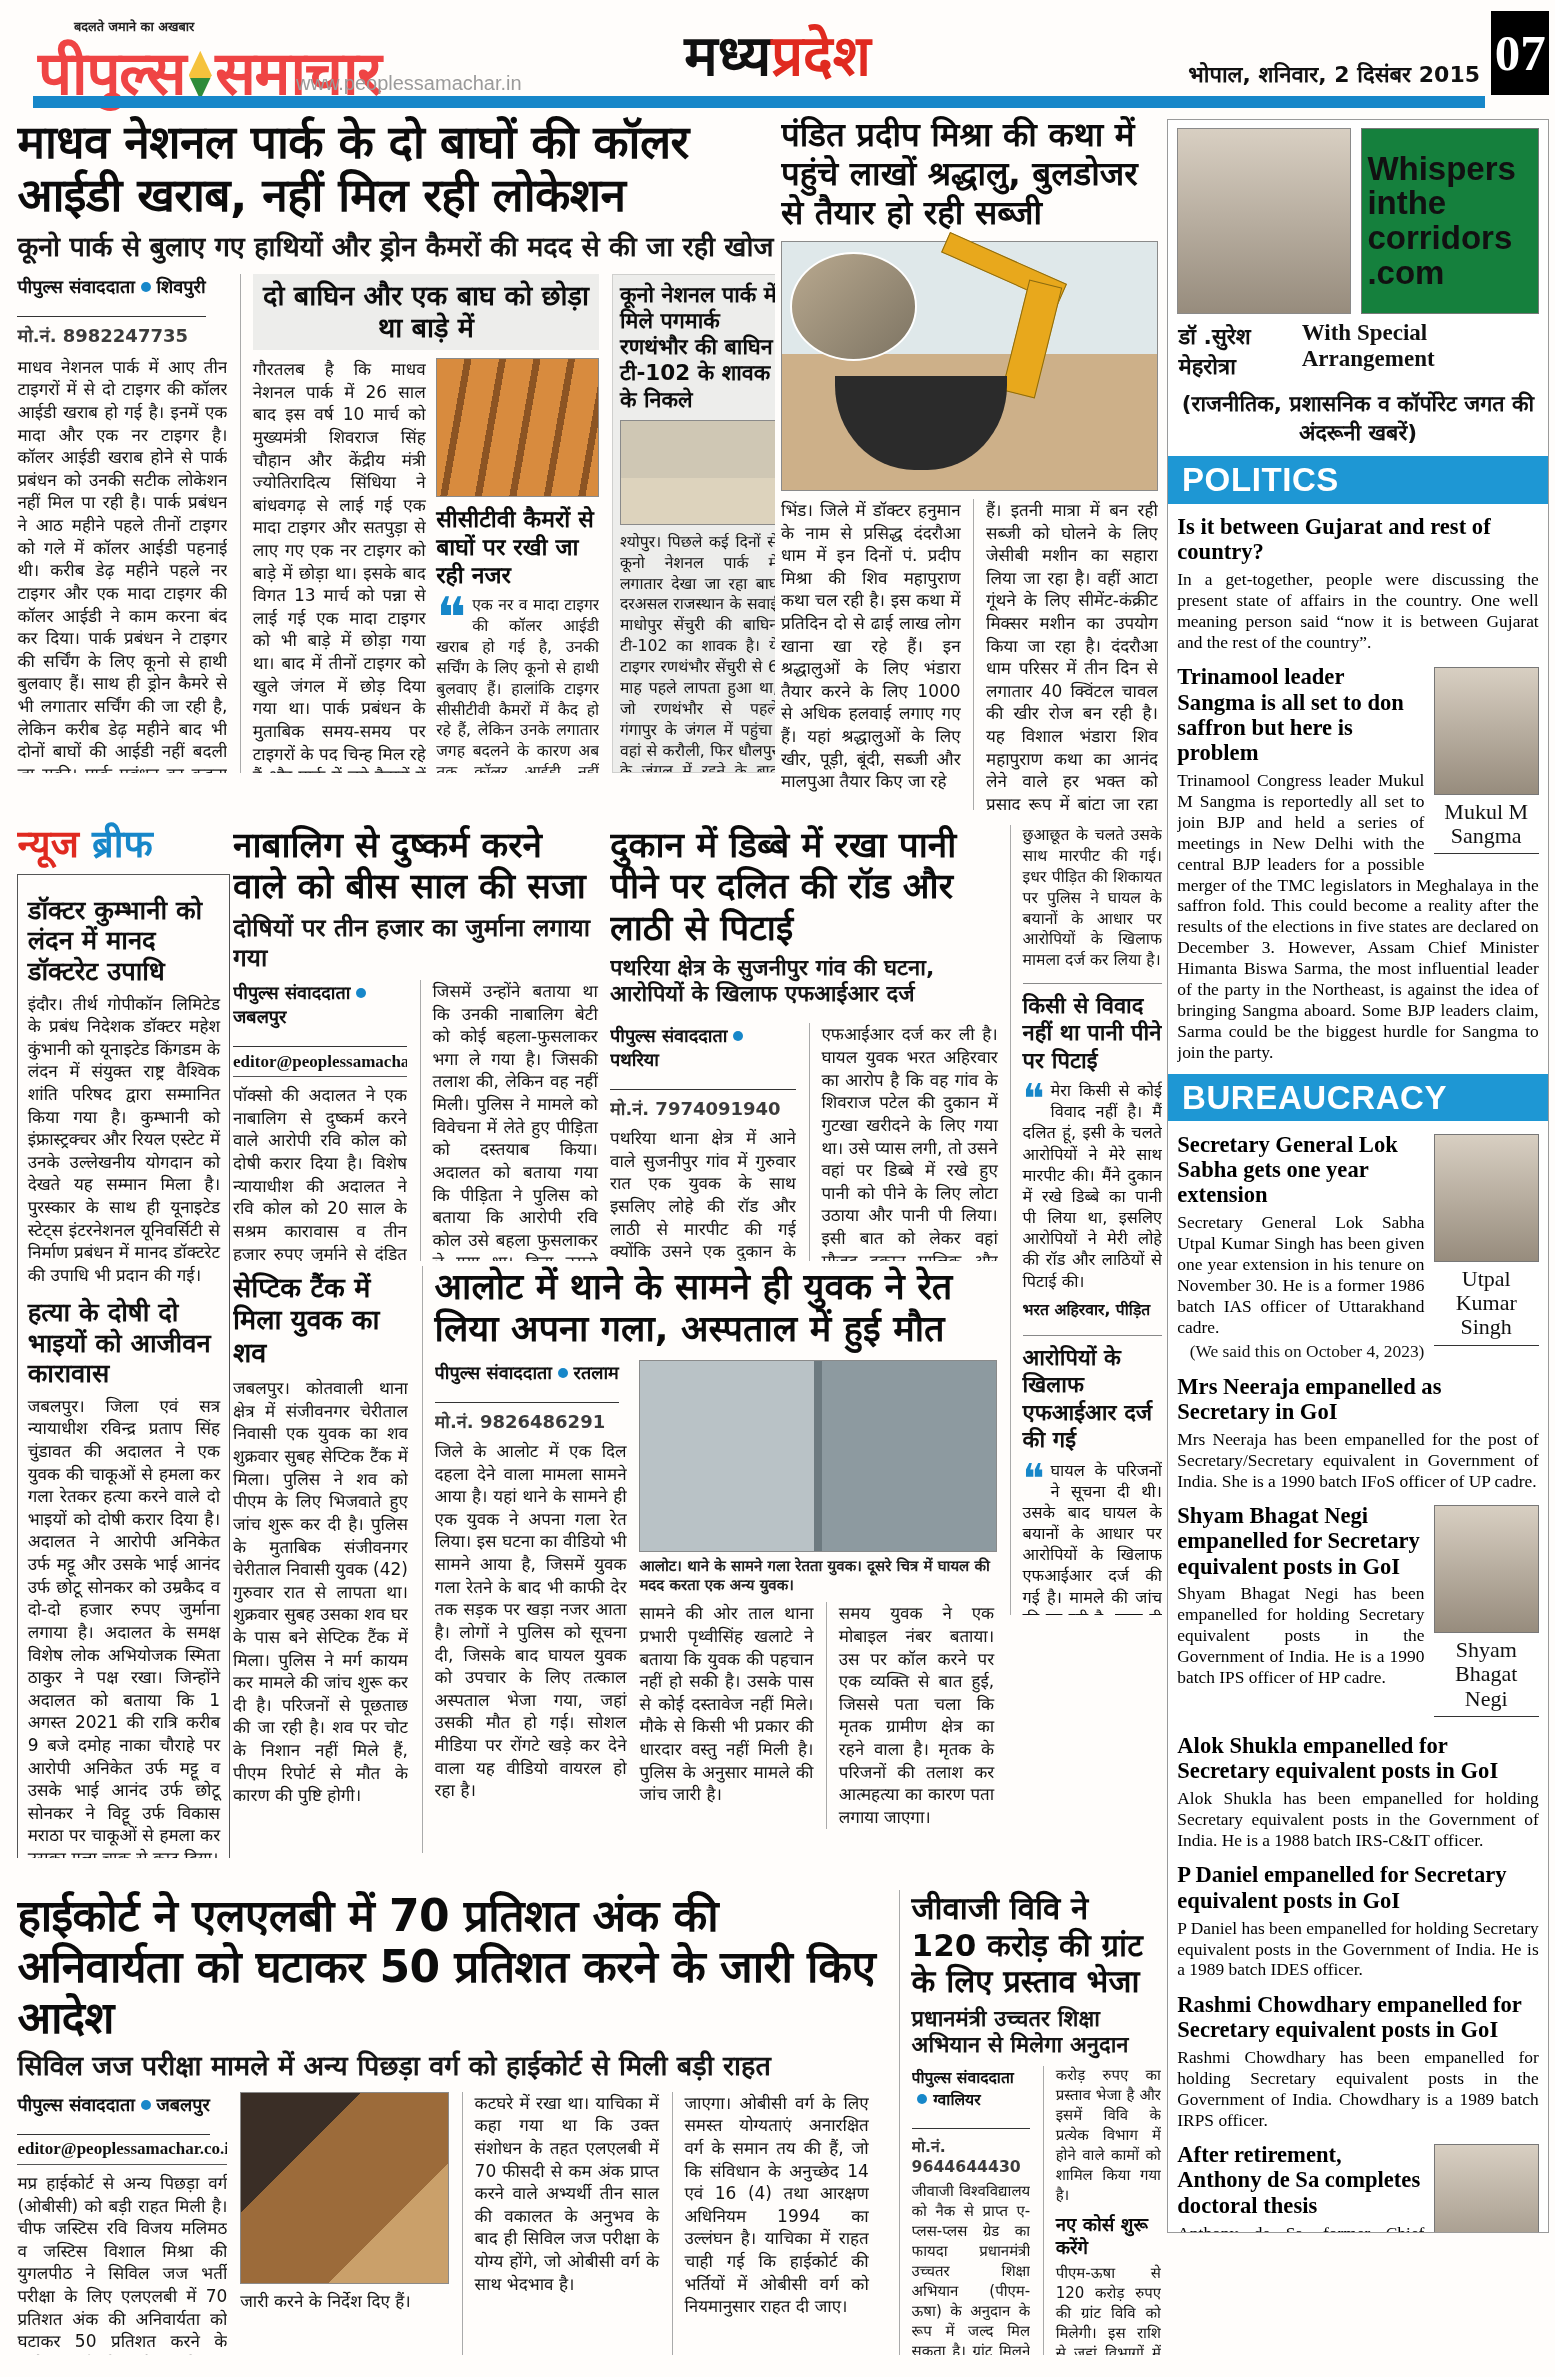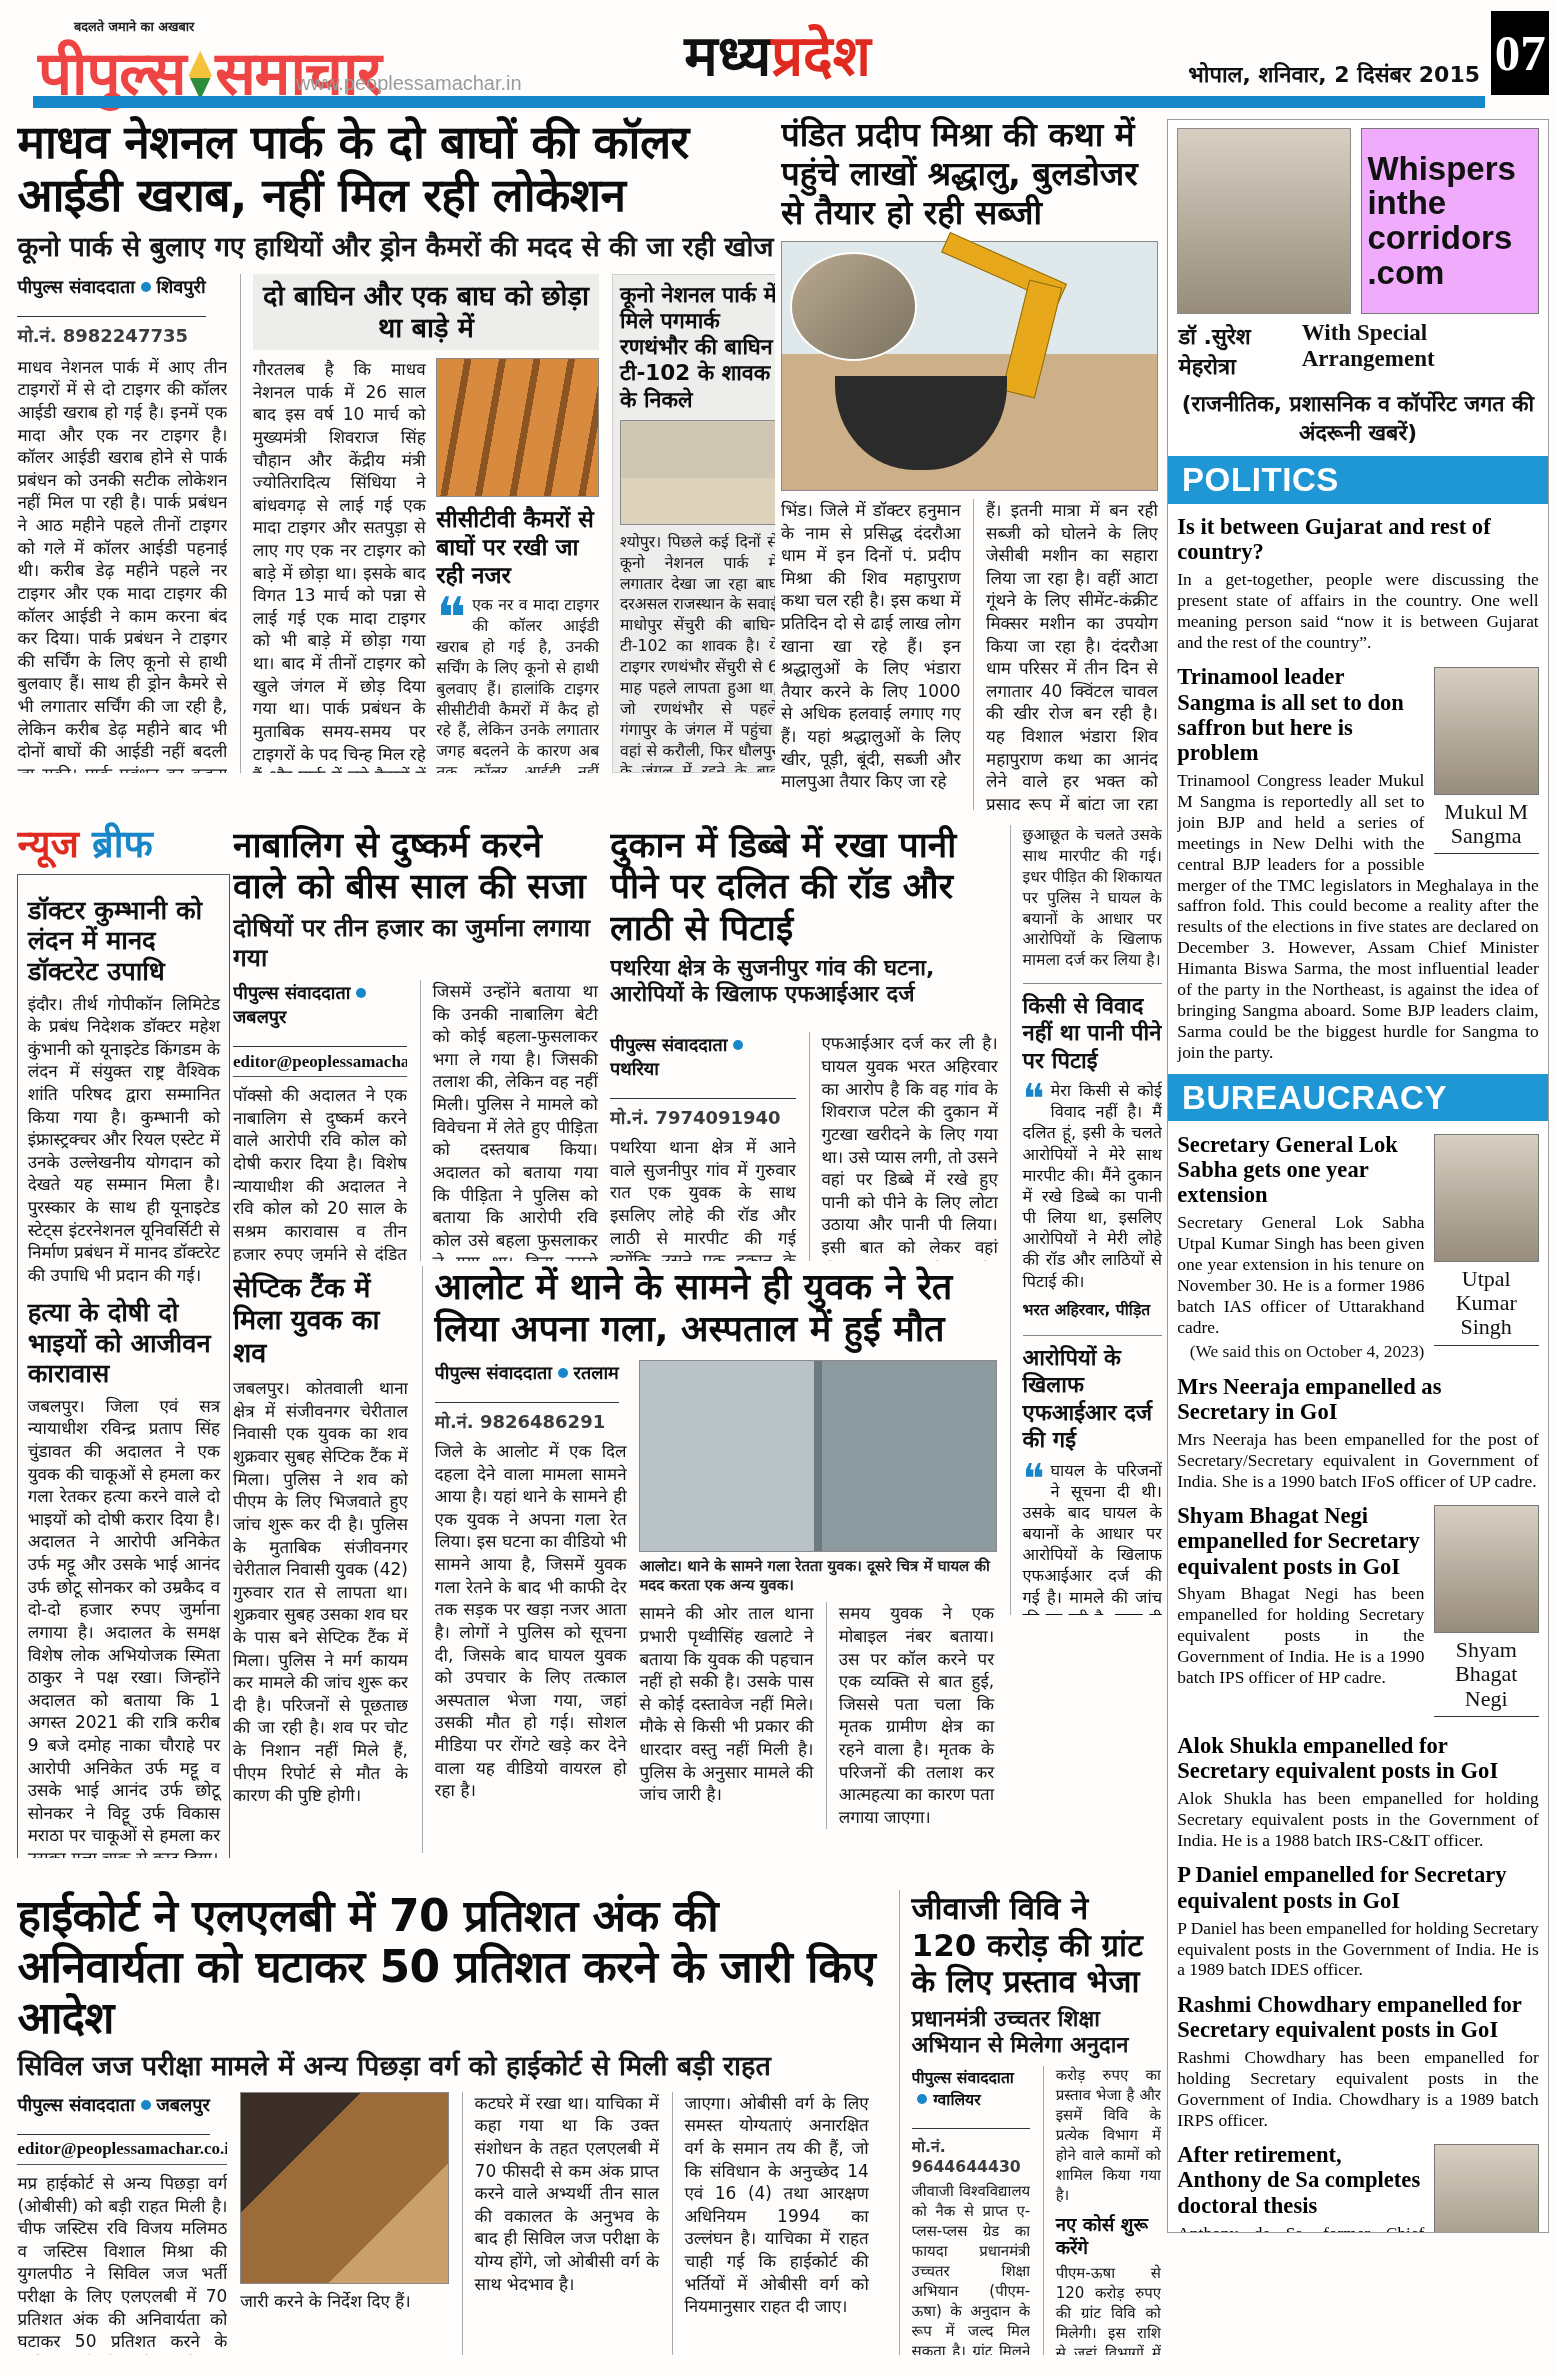--- a/index.html
+++ b/index.html
@@ -47,21 +47,21 @@
   .jcb .pot{position:absolute;left:14%;bottom:8%;width:46%;height:38%;background:#2b2b2b;border-radius:0 0 46% 46%/0 0 90% 90%}
   .jcb .oval{position:absolute;left:2%;top:4%;width:34%;height:44%;border-radius:50%;border:2.3px solid #fff;
              background:linear-gradient(135deg,#b9a98f,#7d7463)}
   .gavel{background:linear-gradient(135deg,#3a2e26 0 30%,#9c6b3a 30% 70%,#caa06a 70% 100%)}
   .alotph{background:linear-gradient(90deg,#b9c2c6 0 49%,#6d7a80 49% 51%,#8d9aa0 51% 100%)}
   .portrait{background:linear-gradient(180deg,#d8cfc2,#978c7d)}
   
   .rail{border:1.7px solid #9a9a9a;background:#fff;padding:8.1px 9.3px}
   .wc-head{display:flex;gap:9.3px}
   .wc-photo{width:174px;height:186px;flex:0 0 auto}
-  .wc-logo{flex:1;border:1.7px solid #777;background:#f0abfc;display:flex;align-items:center;justify-content:center;
+  .wc-logo{flex:1;border:1.7px solid #777;background:#15803d;display:flex;align-items:center;justify-content:center;
            font-family:"Liberation Sans",sans-serif;font-weight:800;font-size:33px;line-height:1.05;
            transform:none;text-align:left;padding:5.8px;color:#111}
   .wc-caps{display:flex;justify-content:space-between;margin:5.8px 1.2px 2.3px;font-weight:800}
   .wc-caps .hi{font-size:22px}
   .wc-caps .en{font-family:"Liberation Serif",serif;font-size:23px}
   .wc-tag{font-size:21.5px;font-weight:800;text-align:center;margin:8.1px 0 10.5px}
   .wc-bar{background:#1e97d4;color:#fff;font-family:"Liberation Sans",sans-serif;font-weight:800;
           font-size:33px;padding:4.6px 14px;margin:9.3px -9.3px 10.5px;letter-spacing:0.6px}
   .wc-title{font-family:"Liberation Serif",serif;font-size:22.6px;font-weight:700;line-height:1.12;margin-bottom:4.6px;color:#000}
   .wc-body{font-family:"Liberation Serif",serif;font-size:17.4px;line-height:1.2;text-align:justify;color:#000}
@@ -173,21 +173,21 @@
         <span class="email">editor@peoplessamachar.co.in</span>
         <p class="body-txt" style="margin-top:7px">पॉक्सो की अदालत ने एक नाबालिग से दुष्कर्म करने वाले आरोपी रवि कोल को दोषी करार दिया है। विशेष न्यायाधीश की अदालत ने रवि कोल को 20 साल के सश्रम कारावास व तीन हजार रुपए जुर्माने से दंडित किया है। अदालत को अभियोजन पक्ष की ओर से बताया गया कि पीड़िता की मां ने 31 जनवरी 2022 को गढ़ोताल थाने में पीड़िता के गुम होने की शिकायत दर्ज कराई थी।</p>
       </div>
       <p class="body-txt vline" style="width:178px">जिसमें उन्होंने बताया था कि उनकी नाबालिग बेटी को कोई बहला-फुसलाकर भगा ले गया है। जिसकी तलाश की, लेकिन वह नहीं मिली। पुलिस ने मामले को विवेचना में लेते हुए पीड़िता को दस्तयाब किया। अदालत को बताया गया कि पीड़िता ने पुलिस को बताया कि आरोपी रवि कोल उसे बहला फुसलाकर ले गया था। बिना उससे शरीरिक संबंध बनाये। पुलिस ने अपहरण व दुराचार और पाक्सो एक्ट के तहत प्रकरण दर्ज कर अदालत के समक्ष चालान पेश किया। जिस पर कोर्ट ने आरोपी को 20 साल की सजा सुनाई।</p>
     </div>
   </div>
 
   <div class="abs" style="left:610px;top:825px;width:390px;height:436px">
     <div class="h-lg" style="font-size:35px">दुकान में डिब्बे में रखा पानी पीने पर दलित की रॉड और लाठी से पिटाई</div>
     <div class="sub" style="font-size:22px;margin-top:5.8px">पथरिया क्षेत्र के सुजनीपुर गांव की घटना, आरोपियों के खिलाफ एफआईआर दर्ज</div>
-    <div class="cols" style="margin-top:25px">
+    <div class="cols" style="margin-top:16px">
       <div style="width:186px;overflow:hidden">
         <div class="byline"><span>पीपुल्स संवाददाता</span><span class="dot"></span><span>पथरिया</span></div>
         <div class="phone">मो.नं. 7974091940</div>
         <p class="body-txt" style="margin-top:7px">पथरिया थाना क्षेत्र में आने वाले सुजनीपुर गांव में गुरुवार रात एक युवक के साथ इसलिए लोहे की रॉड और लाठी से मारपीट की गई क्योंकि उसने एक दुकान के मटके में रखा पानी पी लिया था। युवक का आरोप है कि वह दलित है इसलिए गांव के दबंगों ने छुआछूत के चलते उसके साथ मारपीट की। पुलिस ने</p>
       </div>
       <p class="body-txt vline" style="width:189px">एफआईआर दर्ज कर ली है। घायल युवक भरत अहिरवार का आरोप है कि वह गांव के शिवराज पटेल की दुकान में गुटखा खरीदने के लिए गया था। उसे प्यास लगी, तो उसने वहां पर डिब्बे में रखे हुए पानी को पीने के लिए लोटा उठाया और पानी पी लिया। इसी बात को लेकर वहां मौजूद दुकान मालिक और उसके परिजनों ने लोहे की रॉड और लाठियों से उस पर हमला कर दिया और उसे काफी देर तक बुरी तरह पीटते रहे।</p>
     </div>
   </div>
 
   <div class="abs vline" style="left:1010px;top:825px;width:152px;height:790px">

